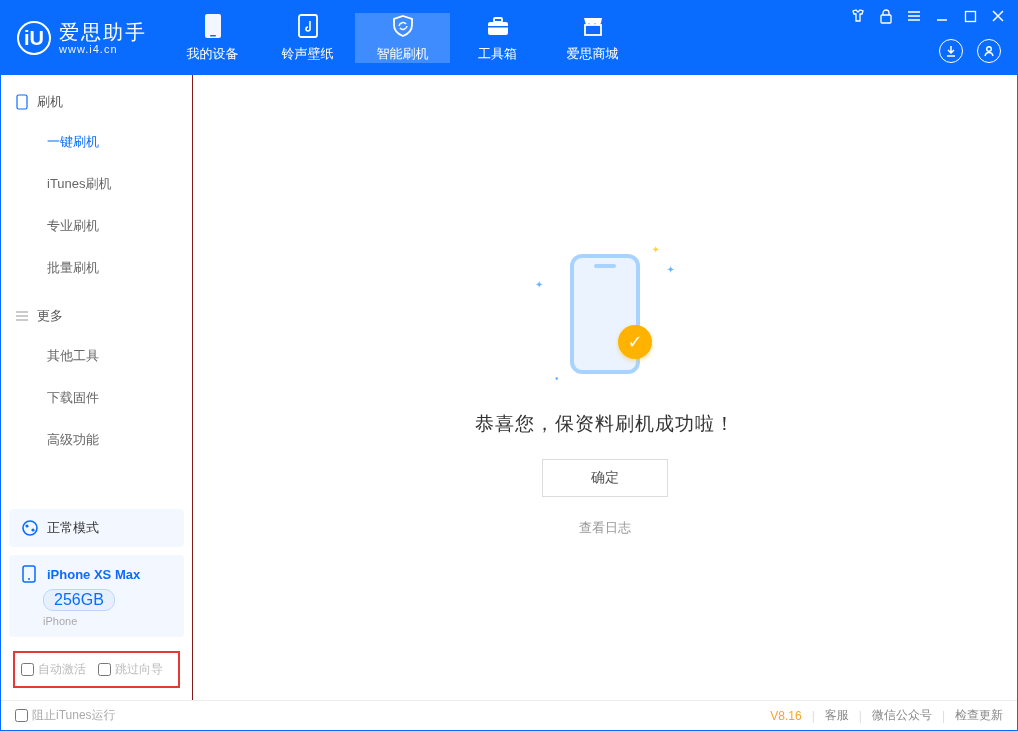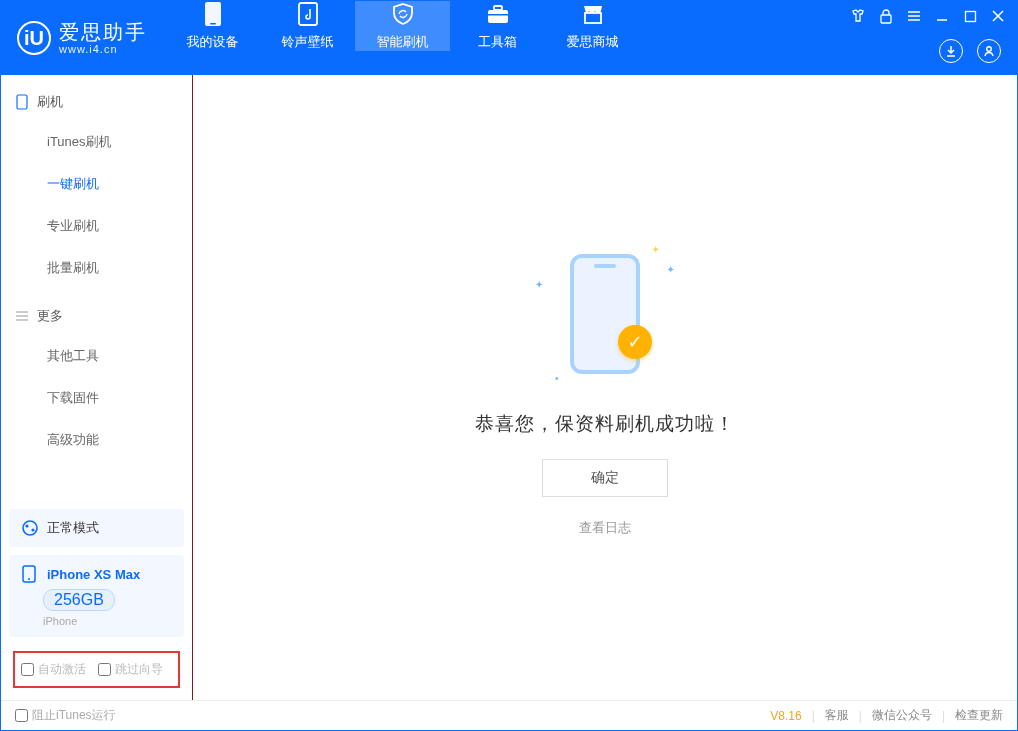--- a/index.html
+++ b/index.html
@@ -4,21 +4,21 @@
 <style>
 * { margin: 0; padding: 0; box-sizing: border-box; font-family: "Microsoft YaHei", Arial, sans-serif; }
 body { background: #fff; }
 .window { width: 1018px; height: 731px; border: 1px solid #0a6cff; display: flex; flex-direction: column; }
 .titlebar { height: 74px; background: linear-gradient(to right, #0a6cff, #0a6cff); color: #fff; display: flex; align-items: stretch; }
 .logo-area { display: flex; align-items: center; padding: 0 18px 0 16px; gap: 8px; }
 .logo-circle { width: 34px; height: 34px; border: 2.5px solid #fff; border-radius: 50%; display: flex; align-items: center; justify-content: center; font-weight: bold; font-size: 20px; }
 .logo-text { display: flex; flex-direction: column; line-height: 1.1; }
 .logo-text .big { font-size: 20px; font-weight: 500; letter-spacing: 2px; }
 .logo-text .small { font-size: 11px; letter-spacing: 1px; opacity: 0.9; }
-.nav-tabs { display: flex; align-items: flex-start; }
+.nav-tabs { display: flex; align-items: center; }
 .nav-tab { width: 95px; display: flex; flex-direction: column; align-items: center; justify-content: center; gap: 6px; cursor: pointer; font-size: 13px; }
 .nav-tab.active { background: rgba(255,255,255,0.22); }
 .nav-tab .icon { width: 26px; height: 26px; display: flex; align-items: center; justify-content: center; }
 .win-controls { margin-left: auto; display: flex; flex-direction: column; align-items: flex-end; padding: 6px 10px; gap: 14px; }
 .wc-row1 { display: flex; gap: 10px; font-size: 15px; }
 .wc-row1 span, .wc-row2 span { cursor: pointer; display:inline-flex; width:18px; height:18px; align-items:center; justify-content:center; }
 .wc-row2 { display: flex; gap: 14px; padding-right: 6px; }
 .wc-row2 .circ { width: 24px; height: 24px; border: 1.5px solid #fff; border-radius: 50%; display: flex; align-items: center; justify-content: center; cursor: pointer; font-size: 13px; }
 .body-area { flex: 1; display: flex; min-height: 0; }
 .sidebar { width: 192px; border-right: 1px solid #7f1d1d; display: flex; flex-direction: column; font-size: 13px; color: #555; }
@@ -167,22 +167,22 @@
     <div class="sidebar">
       <div class="side-scroll">
         <div class="side-group-header">
           <span class="hicon">
               <svg width="12" height="16" viewBox="0 0 12 16">
                 <rect x="1" y="1" width="10" height="14" rx="1.5" fill="none" stroke="#0a6cff" stroke-width="1.2"></rect>
               </svg>
             </span>
           <span>刷机</span>
         </div>
+        <div class="side-item active">一键刷机</div>
         <div class="side-item">iTunes刷机</div>
-        <div class="side-item active">一键刷机</div>
         <div class="side-item">专业刷机</div>
         <div class="side-item">批量刷机</div>
 
         <div class="side-group-header">
           <span class="hicon">
               <svg width="14" height="12" viewBox="0 0 14 12">
                 <path d="M1 2h12M1 6h12M1 10h12" stroke="#bbb" stroke-width="1.5"></path>
               </svg>
             </span>
           <span>更多</span>

